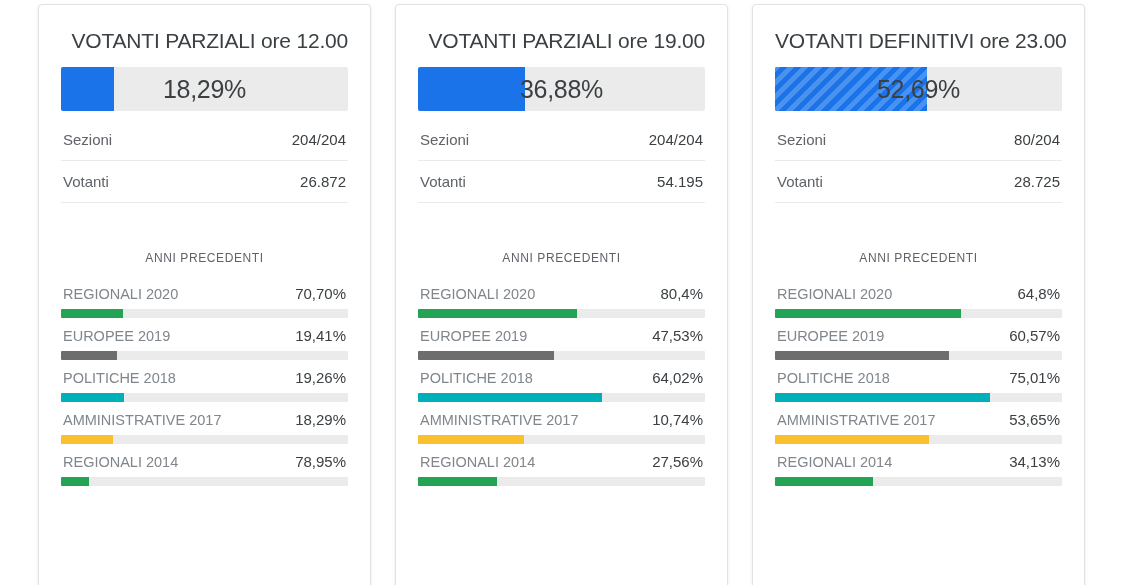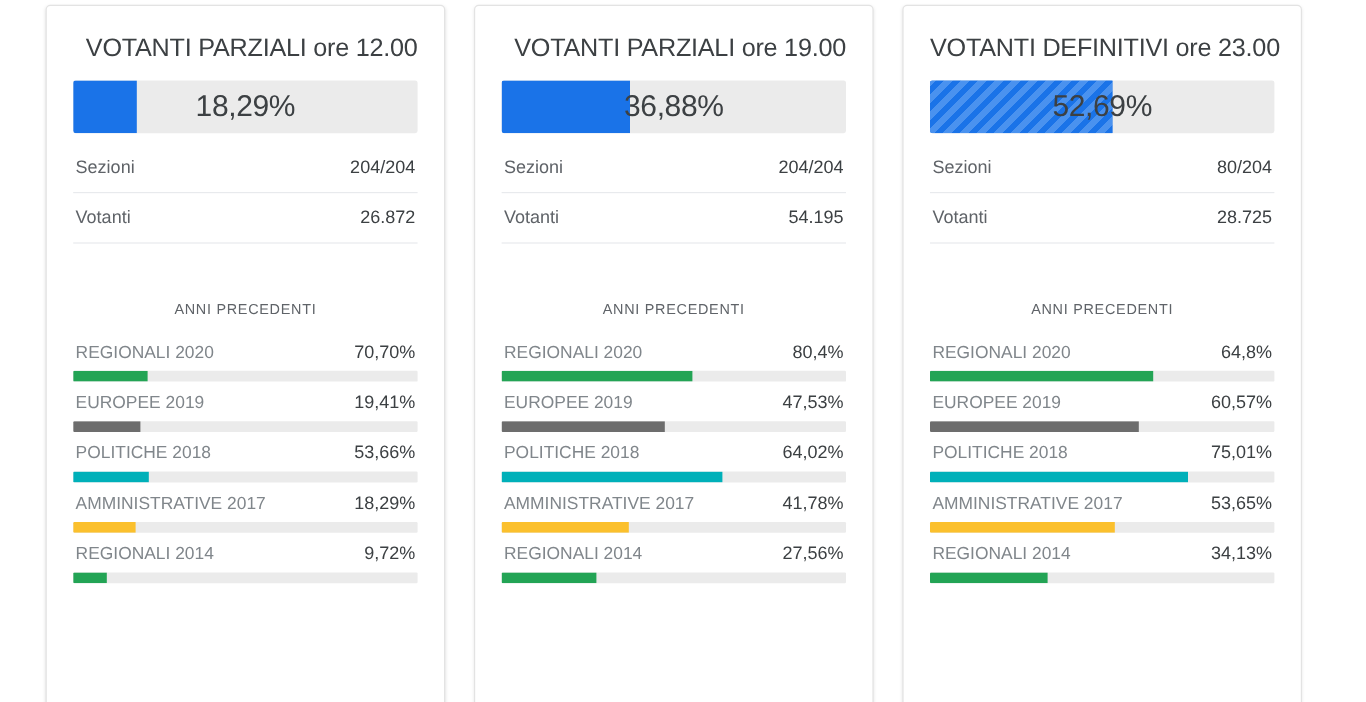--- a/index.html
+++ b/index.html
@@ -139,39 +139,39 @@
             <span class="hl">EUROPEE 2019</span>
             <span class="hv">19,41%</span>
           </div>
           <div class="hist-track">
             <div class="hf" style="width:19.41%;background:#6d6d6d"></div>
           </div>
         </div>
         <div class="hist-item">
           <div class="hist-head">
             <span class="hl">POLITICHE 2018</span>
-            <span class="hv">53,66%</span>
+            <span class="hv">19,26%</span>
           </div>
           <div class="hist-track">
             <div class="hf" style="width:22.05%;background:#00b0b9"></div>
           </div>
         </div>
         <div class="hist-item">
           <div class="hist-head">
             <span class="hl">AMMINISTRATIVE 2017</span>
             <span class="hv">18,29%</span>
           </div>
           <div class="hist-track">
             <div class="hf" style="width:18.29%;background:#fbc02d"></div>
           </div>
         </div>
         <div class="hist-item">
           <div class="hist-head">
             <span class="hl">REGIONALI 2014</span>
-            <span class="hv">9,72%</span>
+            <span class="hv">78,95%</span>
           </div>
           <div class="hist-track">
             <div class="hf" style="width:9.72%;background:#23a455"></div>
           </div>
         </div>
       </div>
     </div>
     <div class="card">
       <div class="card-title">VOTANTI PARZIALI ore 19.00</div>
       <div class="bigbar">
@@ -213,21 +213,21 @@
             <span class="hl">POLITICHE 2018</span>
             <span class="hv">64,02%</span>
           </div>
           <div class="hist-track">
             <div class="hf" style="width:64.02%;background:#00b0b9"></div>
           </div>
         </div>
         <div class="hist-item">
           <div class="hist-head">
             <span class="hl">AMMINISTRATIVE 2017</span>
-            <span class="hv">41,78%</span>
+            <span class="hv">10,74%</span>
           </div>
           <div class="hist-track">
             <div class="hf" style="width:36.85%;background:#fbc02d"></div>
           </div>
         </div>
         <div class="hist-item">
           <div class="hist-head">
             <span class="hl">REGIONALI 2014</span>
             <span class="hv">27,56%</span>
           </div>

